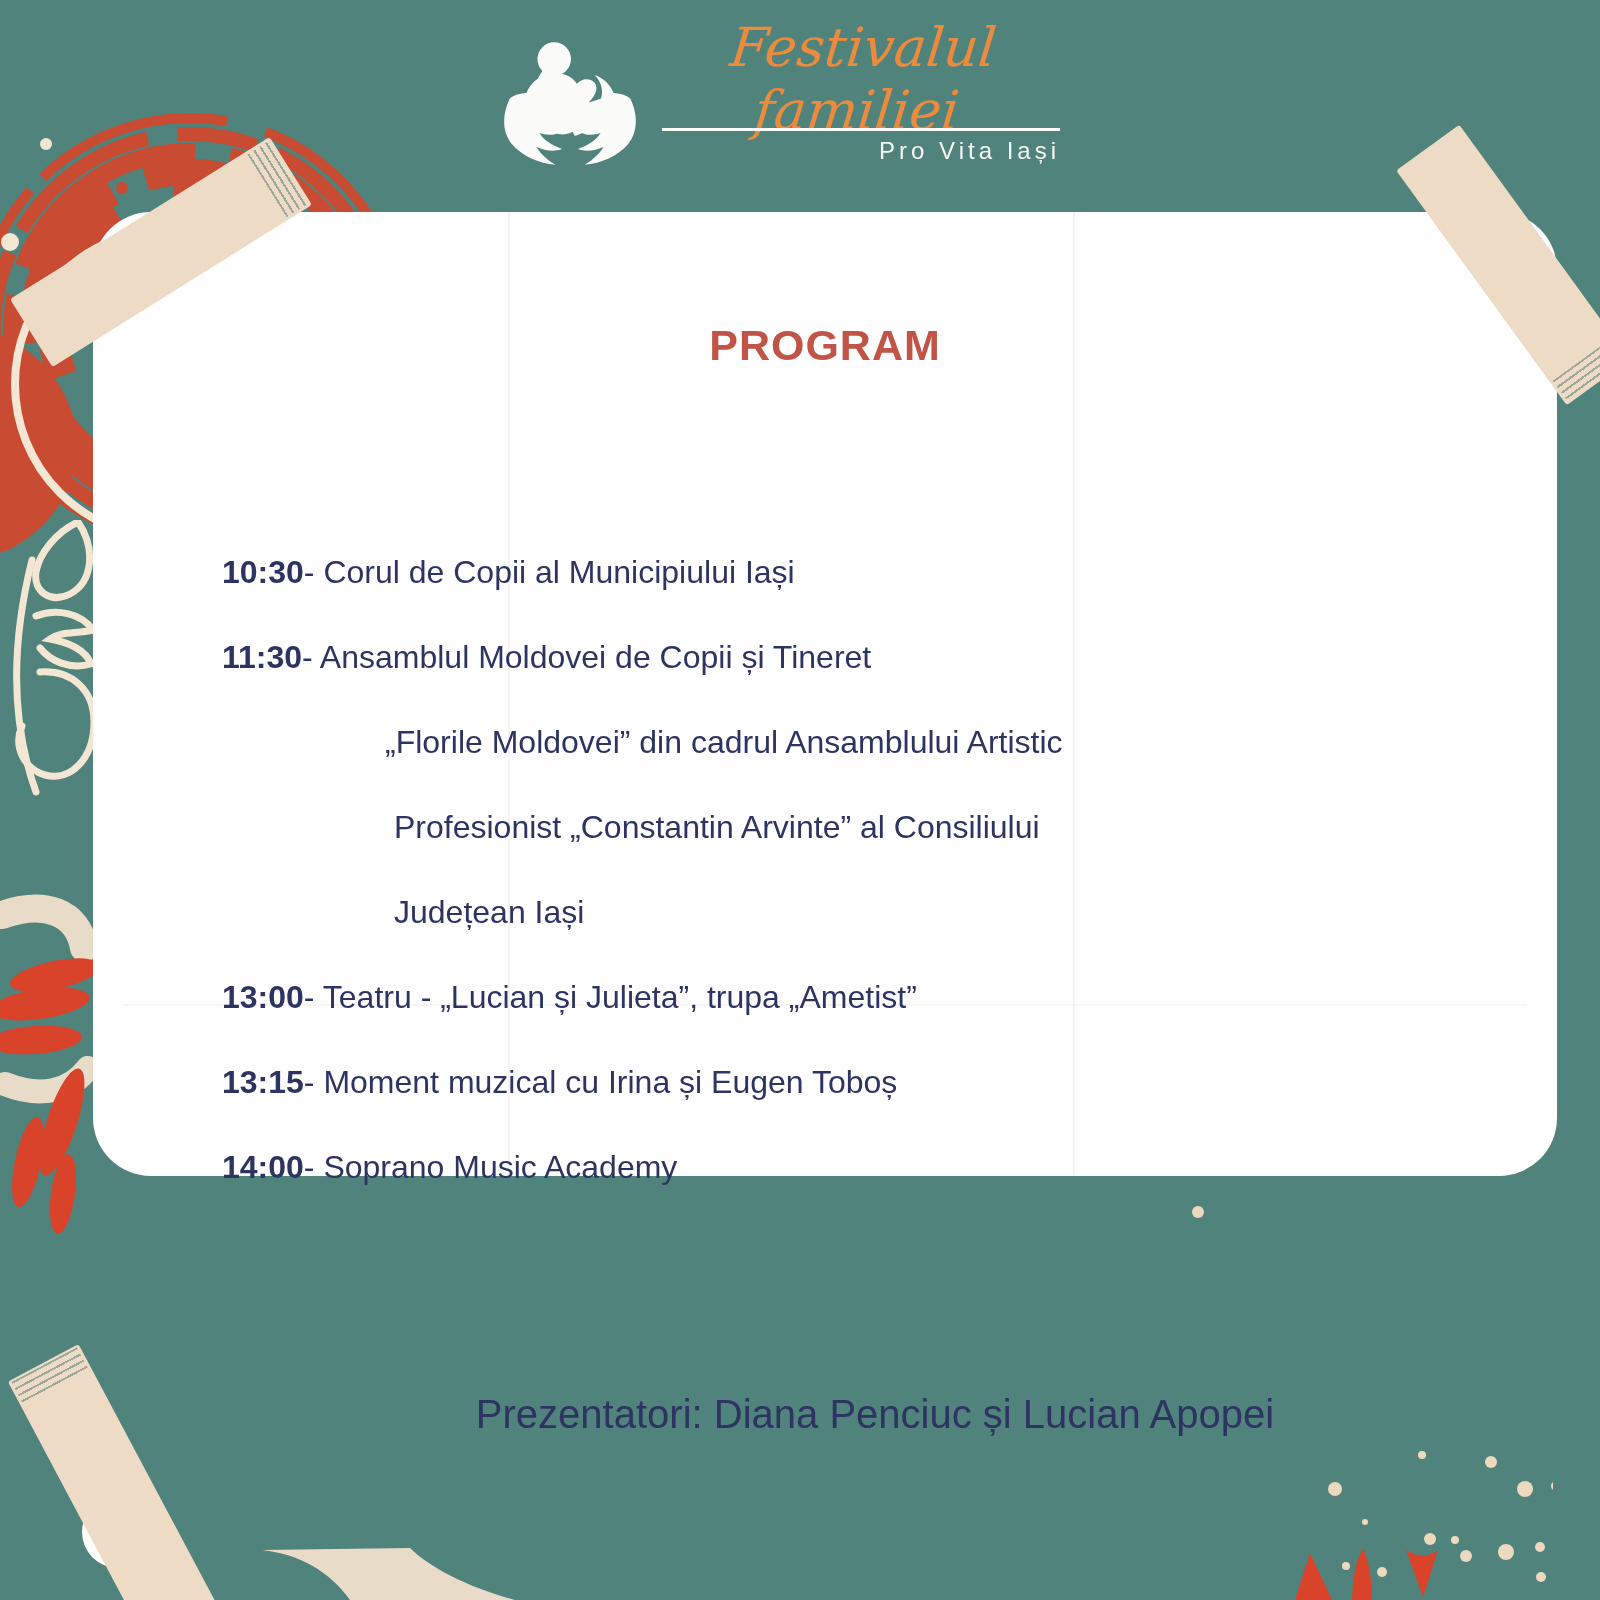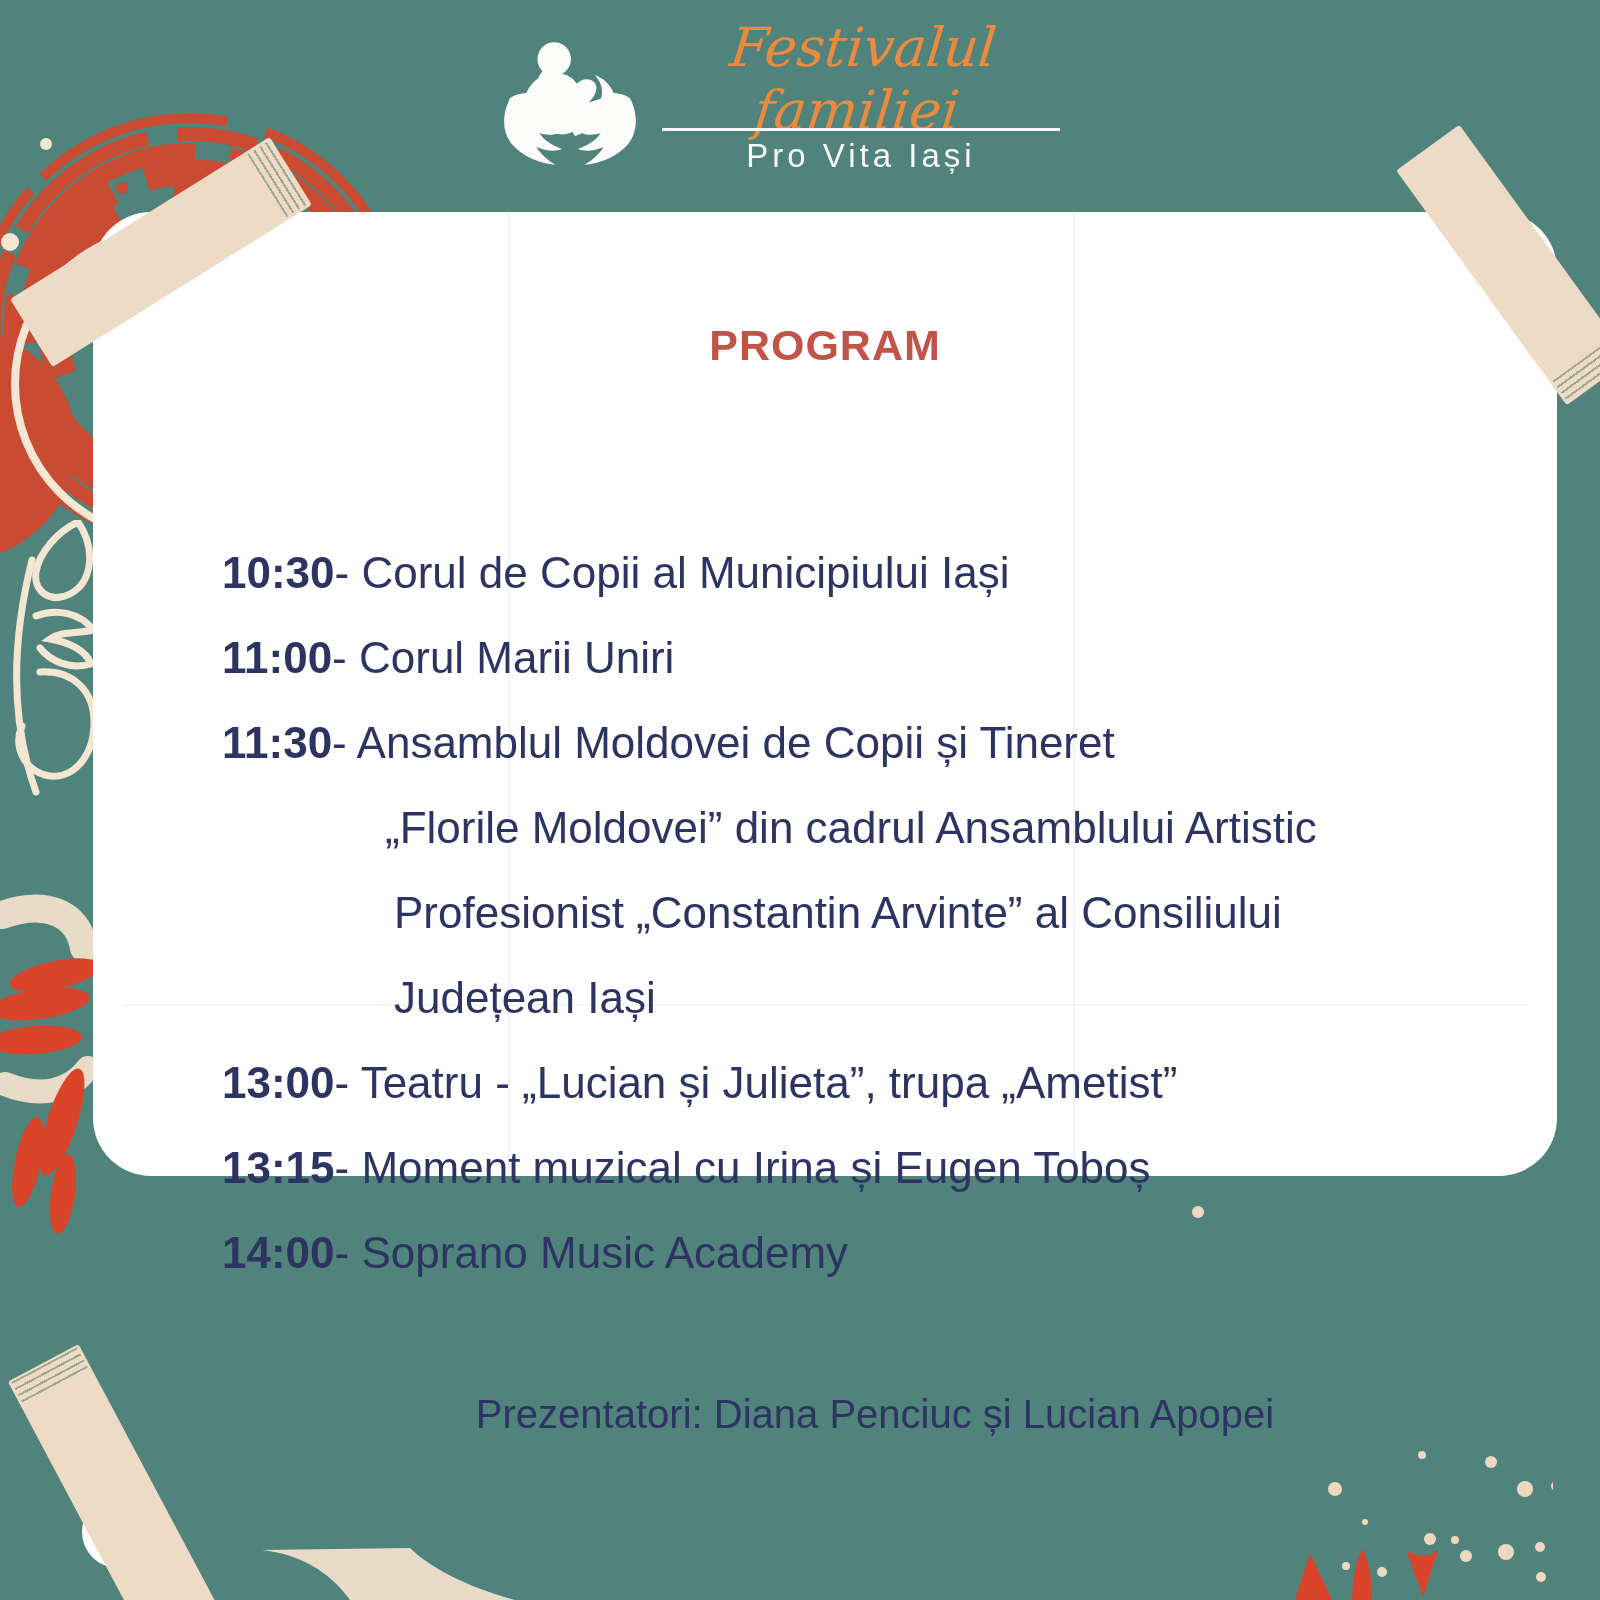--- a/index.html
+++ b/index.html
@@ -11,28 +11,28 @@
   .card{position:absolute;left:93px;top:212px;width:1464px;height:964px;
         background:#fefefe;border-radius:58px;z-index:30;}
   .crease{position:absolute;top:0;bottom:0;width:2px;background:rgba(110,90,80,.07);}
   .crease.h{left:30px;right:30px;top:792px;bottom:auto;height:2px;width:auto;background:rgba(190,140,120,.08);}
 
   
   .brand-script{position:absolute;left:630px;top:16px;width:460px;text-align:center;
         font-family:"DejaVu Serif",serif;font-style:italic;font-size:54px;
         color:#ec8a3e;transform:skewX(-6deg);z-index:60;}
   .brand-rule{position:absolute;left:662px;top:128px;width:398px;height:3px;background:#fbfbf9;z-index:60;}
-  .brand-sub{position:absolute;left:662px;top:137px;width:398px;text-align:center;
-        font-size:33px;letter-spacing:4px;color:#f7f7f4;z-index:60;}
+  .brand-sub{position:absolute;left:662px;top:137px;width:398px;text-align:right;
+        font-size:24px;letter-spacing:4px;color:#f7f7f4;z-index:60;}
   .logo{position:absolute;left:496px;top:33px;width:148px;height:144px;z-index:60;}
 
   
   .title{position:absolute;left:0;right:0;top:104px;text-align:center;color:#c05547;
          font-size:43px;font-weight:700;letter-spacing:1px;line-height:58px;}
-  .schedule{position:absolute;left:129px;top:318px;right:40px;color:#2d3462;font-size:44px;}
+  .schedule{position:absolute;left:129px;top:318px;right:40px;color:#2d3462;font-size:32px;}
   .line{height:85px;display:flex;align-items:center;white-space:nowrap;}
   .line .time{font-weight:700;}
   .line .rest{font-weight:400;}
   .line.cont{padding-left:163px;}
   .presenters{position:absolute;left:0;right:0;top:1180px;text-align:center;
          transform:translateX(50px);color:#2d3462;font-size:40px;}
 
   
   .tape{position:absolute;background:#eddbc5;z-index:40;border-radius:3px;}
   .tape .streaks{position:absolute;top:4%;bottom:4%;width:26px;
@@ -126,24 +126,20 @@
     <div class="crease h"></div>
 
     <div class="title">
       <div>PROGRAM</div>
     </div>
 
     <div class="schedule">
       <div class="line">
         <span class="time">10:30</span>
         <span class="rest"><span>-</span> <span>Corul de Copii al Municipiului Iași</span></span>
-      </div>
-      <div class="line">
-        <span class="time">11:00</span>
-        <span class="rest"><span>-</span> <span>Corul Marii Uniri</span></span>
       </div>
       <div class="line">
         <span class="time">11:30</span>
         <span class="rest"><span>-</span> <span>Ansamblul Moldovei de Copii și Tineret</span></span>
       </div>
       <div class="line cont">
         <span>„Florile Moldovei” din cadrul Ansamblului Artistic</span>
       </div>
       <div class="line cont" style="padding-left:172px;align-items:center;">
         <span>Profesionist „Constantin Arvinte” al Consiliului</span>

